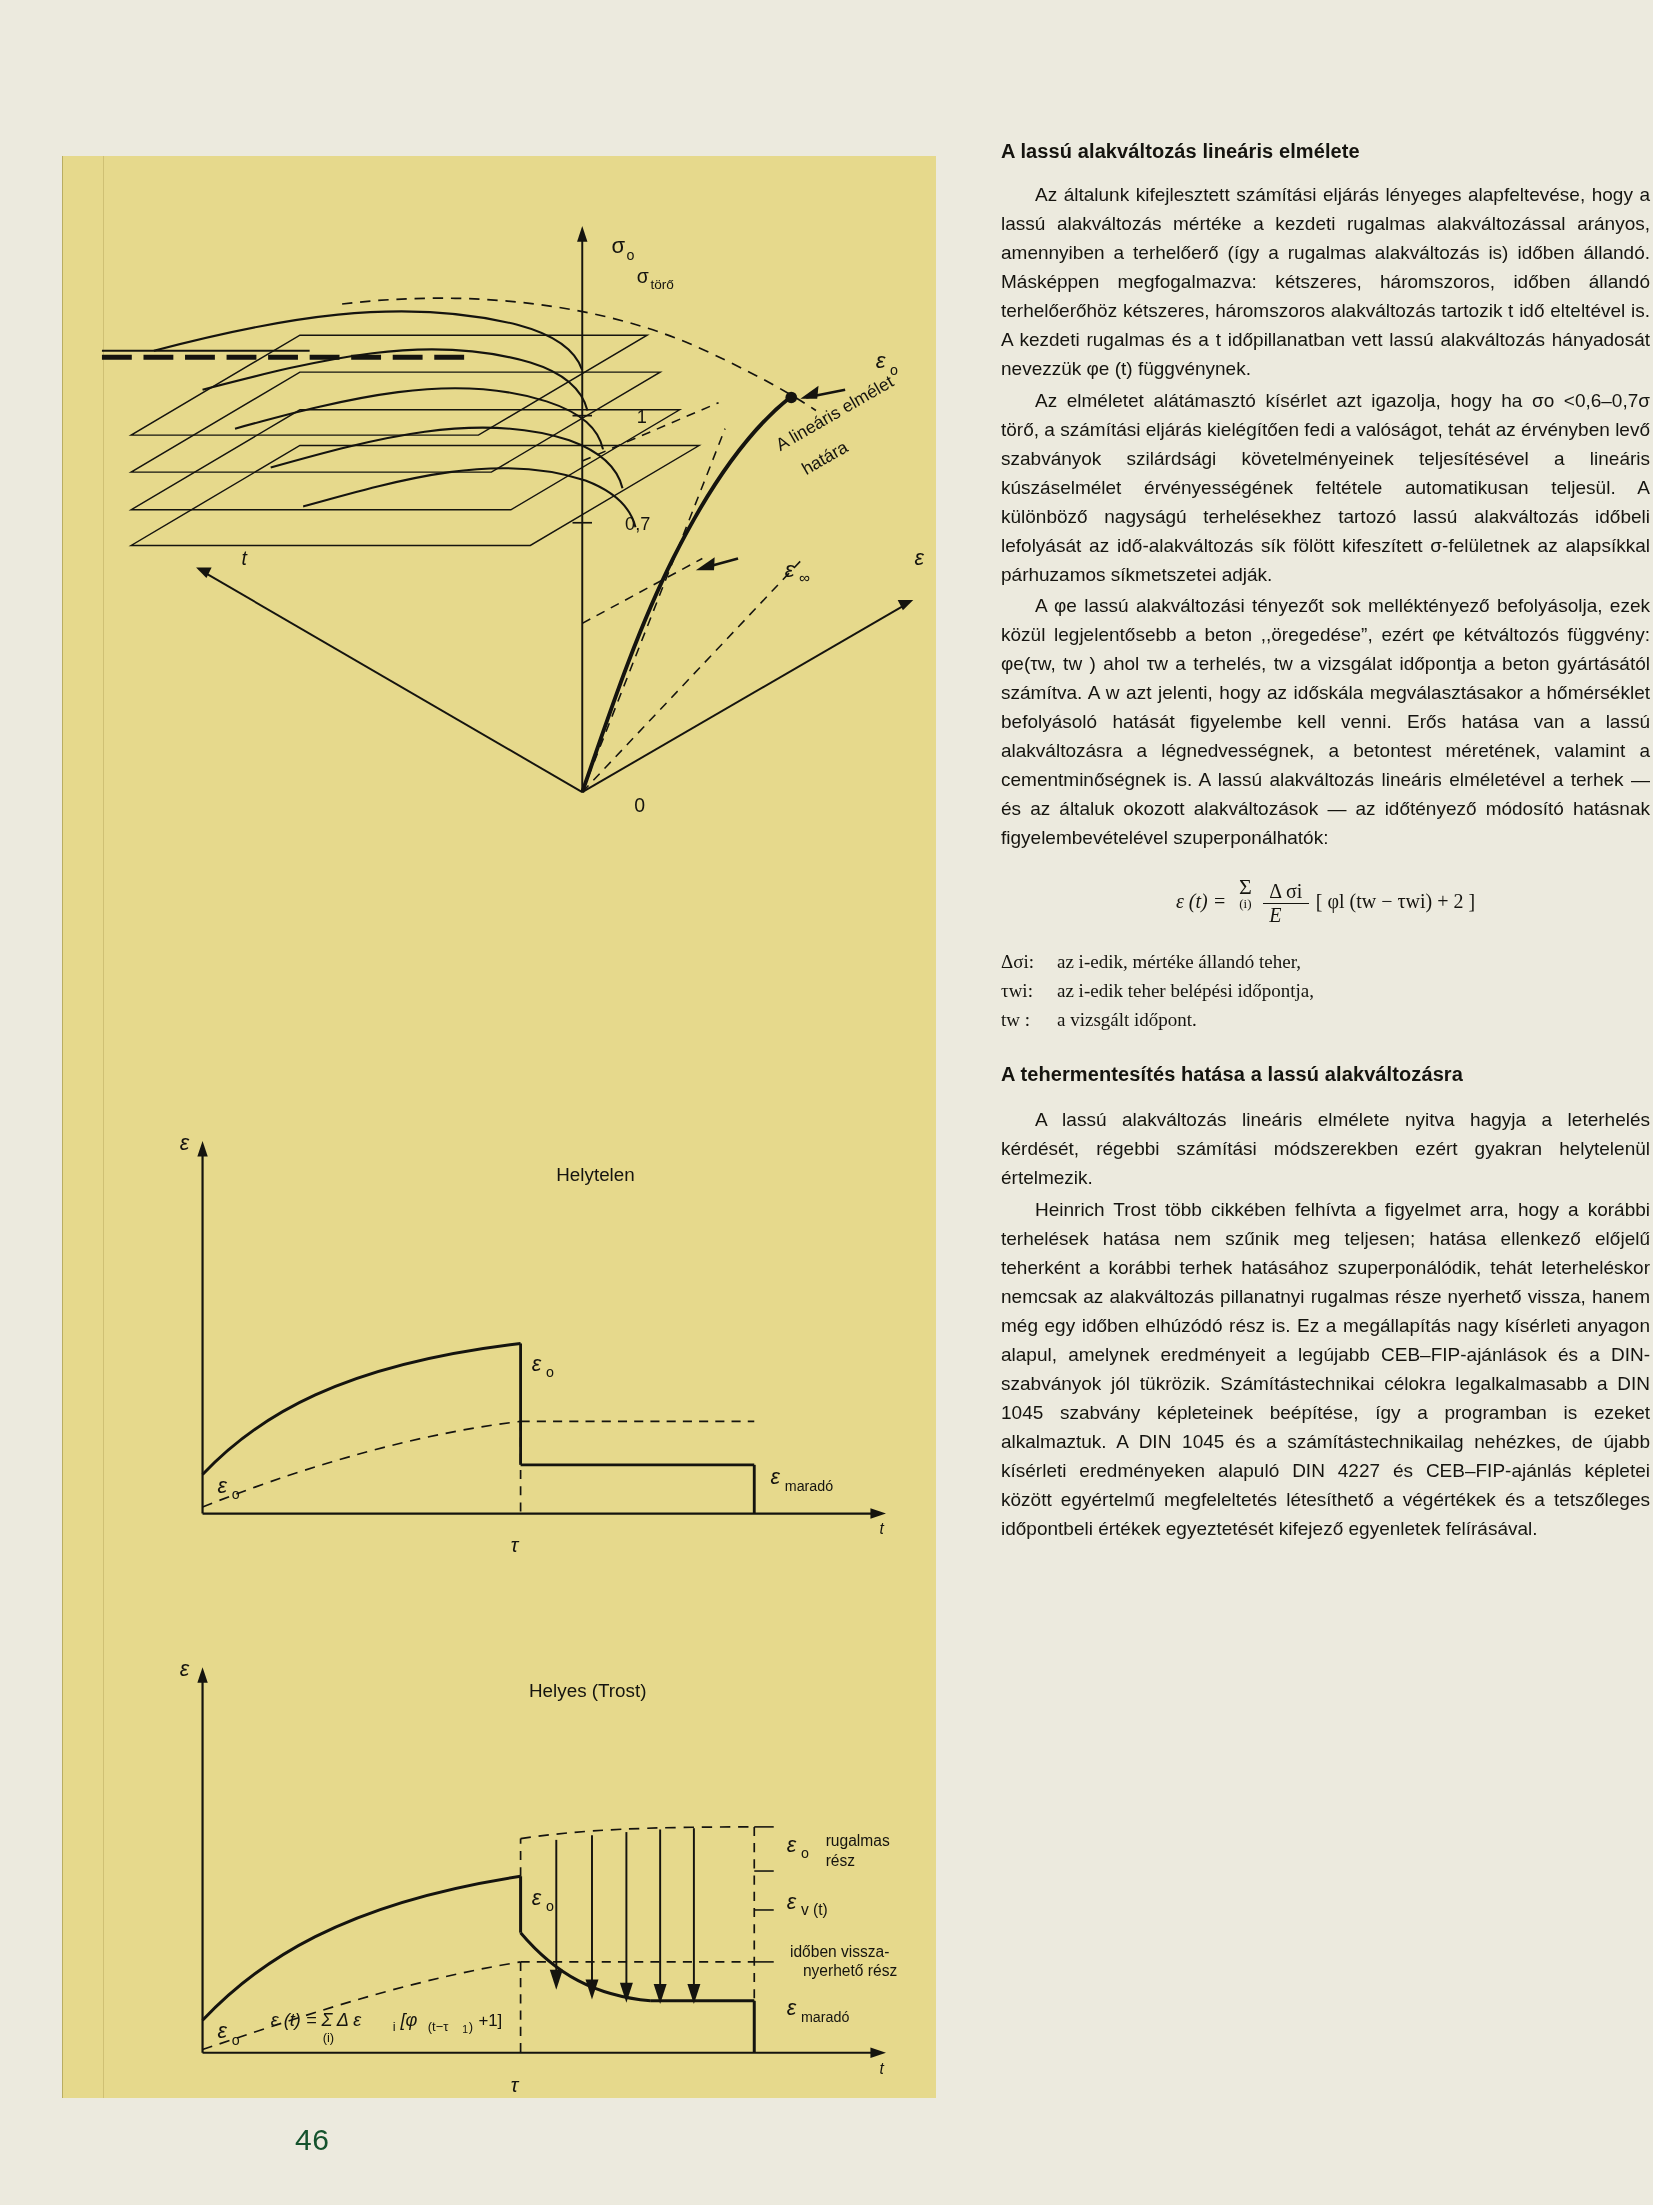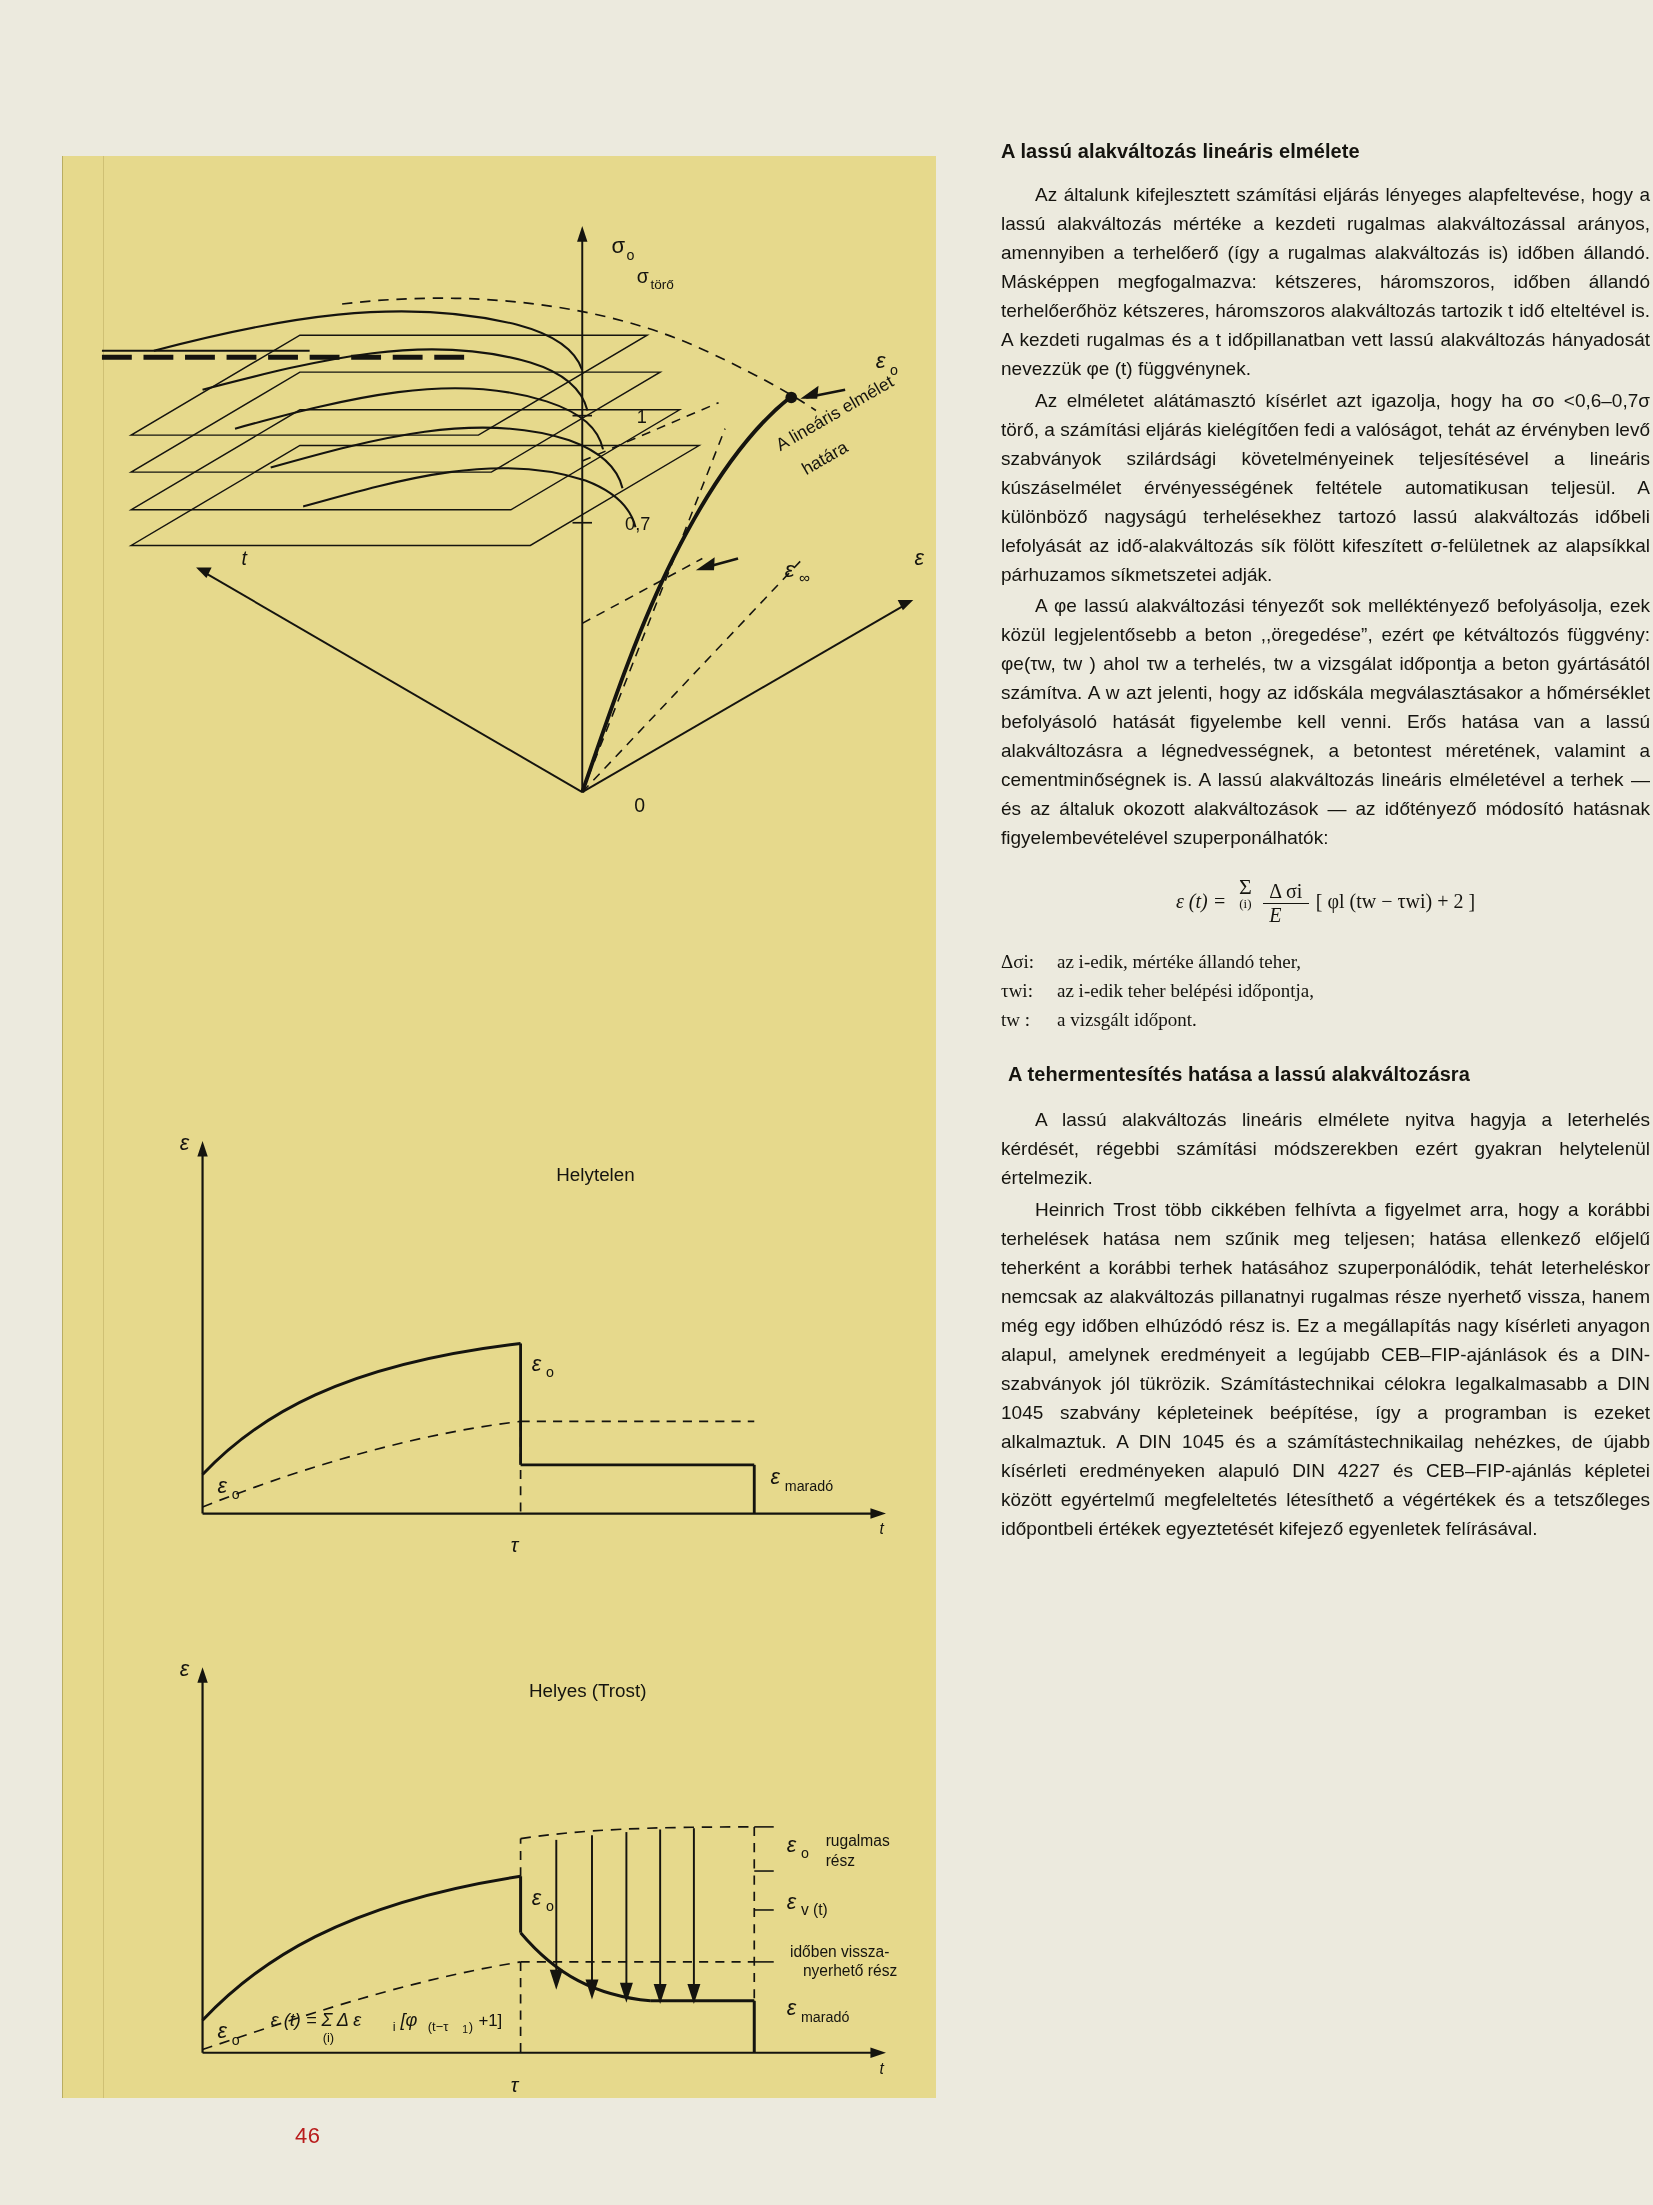--- a/index.html
+++ b/index.html
@@ -39,42 +39,41 @@
     height: 100%;
     background: #cfc074;
   }
 
   svg.figsvg { position: absolute; left: 0; top: 0; }
 
   .page-number {
     position: absolute;
     left: 295px;
     top: 2123px;
-    font-size: 22px;
+    font-size: 30px;
     letter-spacing: 0.6px;
-    color: #b91c1c;
+    color: #14532d;
   }
 
   
   .text-column {
     position: absolute;
     left: 1001px;
     top: 140px;
     width: 649px;
   }
   h2.head {
     font-size: 20px;
     font-weight: bold;
     margin: 0 0 17px 0;
     letter-spacing: 0.1px;
   }
   h2.head.second {
     margin-top: 29px;
     margin-bottom: 19.5px;
-    margin-left: 7px;
   }
   p.body {
     font-size: 19px;
     line-height: 29px;
     text-align: justify;
     margin: 0 0 2.6px 0;
     text-indent: 34px;
     hyphens: none;
   }
   .formula {

